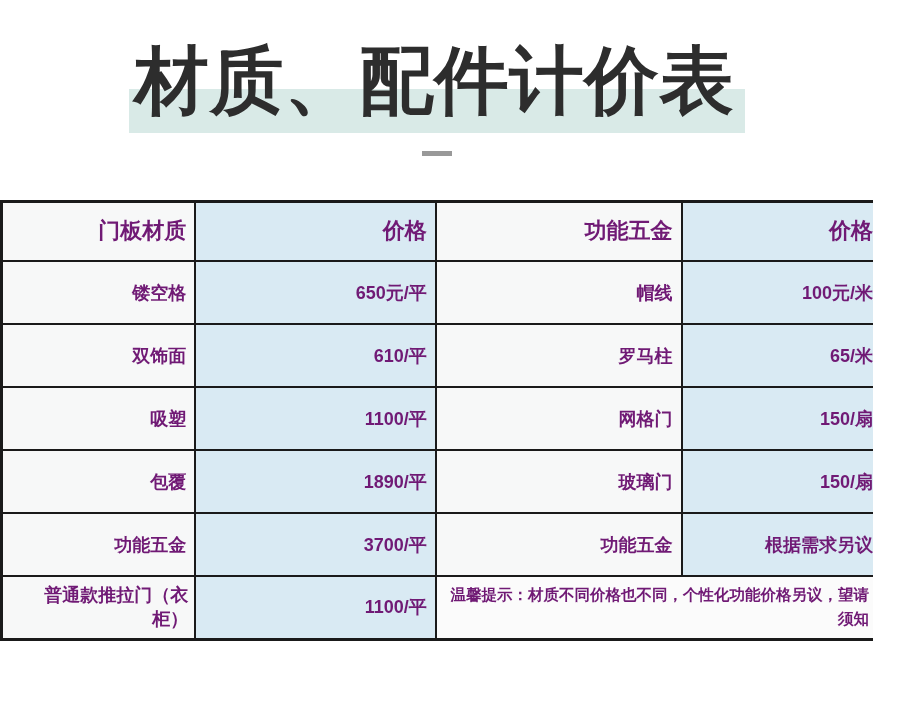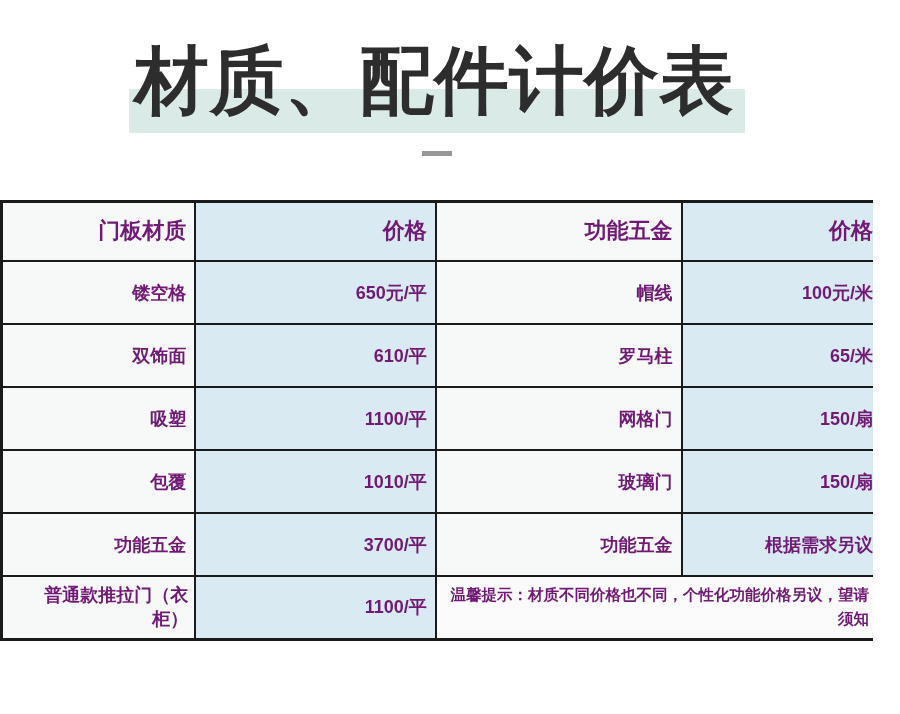--- a/index.html
+++ b/index.html
@@ -104,21 +104,21 @@
         <td class="cell-price">65/米</td>
       </tr>
       <tr>
         <td class="cell-label">吸塑</td>
         <td class="cell-price">1100/平</td>
         <td class="cell-label">网格门</td>
         <td class="cell-price">150/扇</td>
       </tr>
       <tr>
         <td class="cell-label">包覆</td>
-        <td class="cell-price">1010/平</td>
+        <td class="cell-price">1890/平</td>
         <td class="cell-label">玻璃门</td>
         <td class="cell-price">150/扇</td>
       </tr>
       <tr>
         <td class="cell-label">功能五金</td>
         <td class="cell-price">3700/平</td>
         <td class="cell-label">功能五金</td>
         <td class="cell-price">根据需求另议</td>
       </tr>
       <tr>

